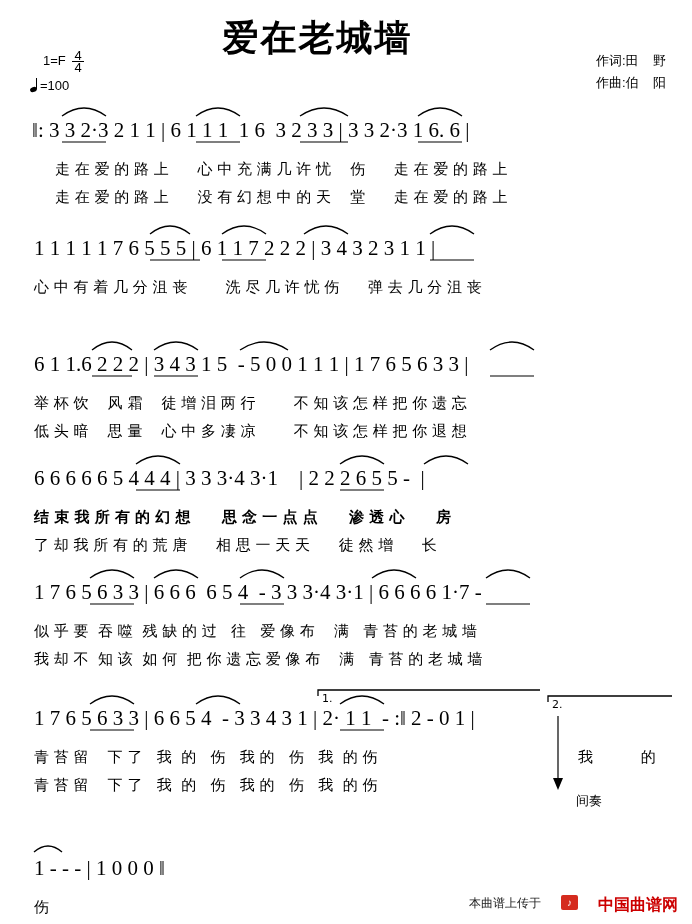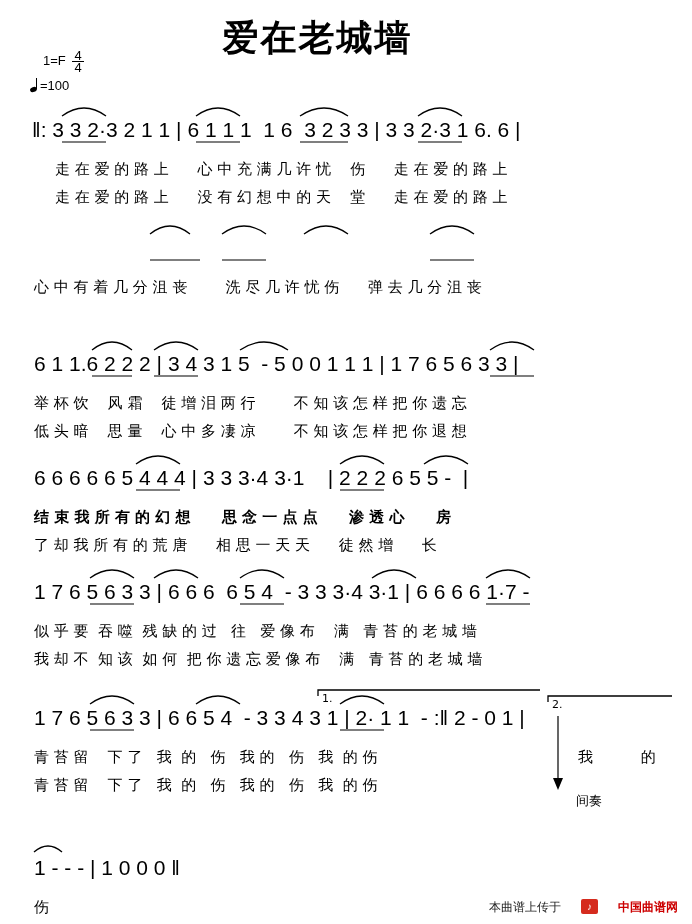--- a/index.html
+++ b/index.html
@@ -50,21 +50,21 @@
   }
   .note-glyph::before{
     content:"";position:absolute;left:0;bottom:0;width:7px;height:5px;
     background:#000;border-radius:50%;transform:rotate(-20deg);
   }
   .note-glyph::after{
     content:"";position:absolute;left:6px;bottom:3px;width:1.3px;height:11px;background:#000;
   }
   .numrow{
     position:absolute;left:0;width:580px;height:30px;
-    font-family:Liberation Sans, sans-serif;
+    font-family:Liberation Serif, serif;
     font-size:21px;
     white-space:pre;
   }
   .numrow .inner{position:absolute;left:32px;top:0;white-space:pre;letter-spacing:0px;}
   .lyric{
     position:absolute;left:0;width:692px;height:22px;
     font-family:"DejaVu Sans", sans-serif;
     font-size:15px;white-space:pre;padding-left:24px;
   }
   .lyric .inner{position:absolute;left:32px;top:0;white-space:pre;}
@@ -73,32 +73,36 @@
   svg.overlay{position:absolute;left:0;top:0;width:692px;height:924px;pointer-events:none;}
 
   .footer{
     position:absolute;right:14px;bottom:8px;
     font-size:12px;color:#222;display:flex;align-items:flex-start;gap:20px;
   }
   .footer .logo{
     display:inline-block;width:17px;height:15px;background:#d52b1e;border-radius:2px;
     color:#fff;font-size:10px;line-height:15px;text-align:center;font-weight:bold;
   }
-  .footer .site{color:#c00;font-weight:bold;font-size:12px;}
+  .footer .site{color:#c00;font-weight:bold;font-size:16px;}
 
   .ending-label{position:absolute;font-size:11px;font-family:"DejaVu Sans",sans-serif;}
   .interlude{position:absolute;font-size:13px;font-family:"DejaVu Sans",sans-serif;}
 </style>
 </head>
 <body>
 
 <div class="sheet">
 
   <div class="title">爱在老城墙</div>
 
+  <div class="credits">
+    <div>作词:田    野</div>
+    <div>作曲:伯    阳</div>
+  </div>
 
   <div class="keysig">
     <span>1=F</span>
     <span class="frac">
       <span class="num">4</span>
       <span class="den">4</span>
     </span>
   </div>
   <div class="tempo">
     <span class="note-glyph"></span><span>=100</span>
@@ -107,20 +111,23 @@
   <div class="numrow" style="top:118px;">
     <div class="inner">‖: 3 3 2·3 2 1 1 | 6 1 1 1  1 6  3 2 3 3 | 3 3 2·3 1 6. 6 |</div>
   </div>
   <div class="lyric" style="top:160px;">
     <div class="inner" style="left:55px;">走 在 爱 的 路 上      心 中 充 满 几 许 忧    伤      走 在 爱 的 路 上</div>
   </div>
   <div class="lyric" style="top:188px;">
     <div class="inner" style="left:55px;">走 在 爱 的 路 上      没 有 幻 想 中 的 天    堂      走 在 爱 的 路 上</div>
   </div>
 
+  <div class="numrow" style="top:236px;">
+    <div class="inner" style="left:34px;">1 1 1 1 1 7 6 5 5 5 | 6 1 1 7 2 2 2 | 3 4 3 2 3 1 1 |</div>
+  </div>
   <div class="lyric" style="top:278px;">
     <div class="inner" style="left:34px;">心 中 有 着 几 分 沮 丧        洗 尽 几 许 忧 伤      弹 去 几 分 沮 丧</div>
   </div>
 
   <div class="numrow" style="top:352px;">
     <div class="inner" style="left:34px;">6 1 1.6 2 2 2 | 3 4 3 1 5  - 5 0 0 1 1 1 | 1 7 6 5 6 3 3 |</div>
   </div>
   <div class="lyric" style="top:394px;">
     <div class="inner" style="left:34px;">举 杯 饮    风 霜    徒 增 泪 两 行        不 知 该 怎 样 把 你 遗 忘</div>
   </div>

